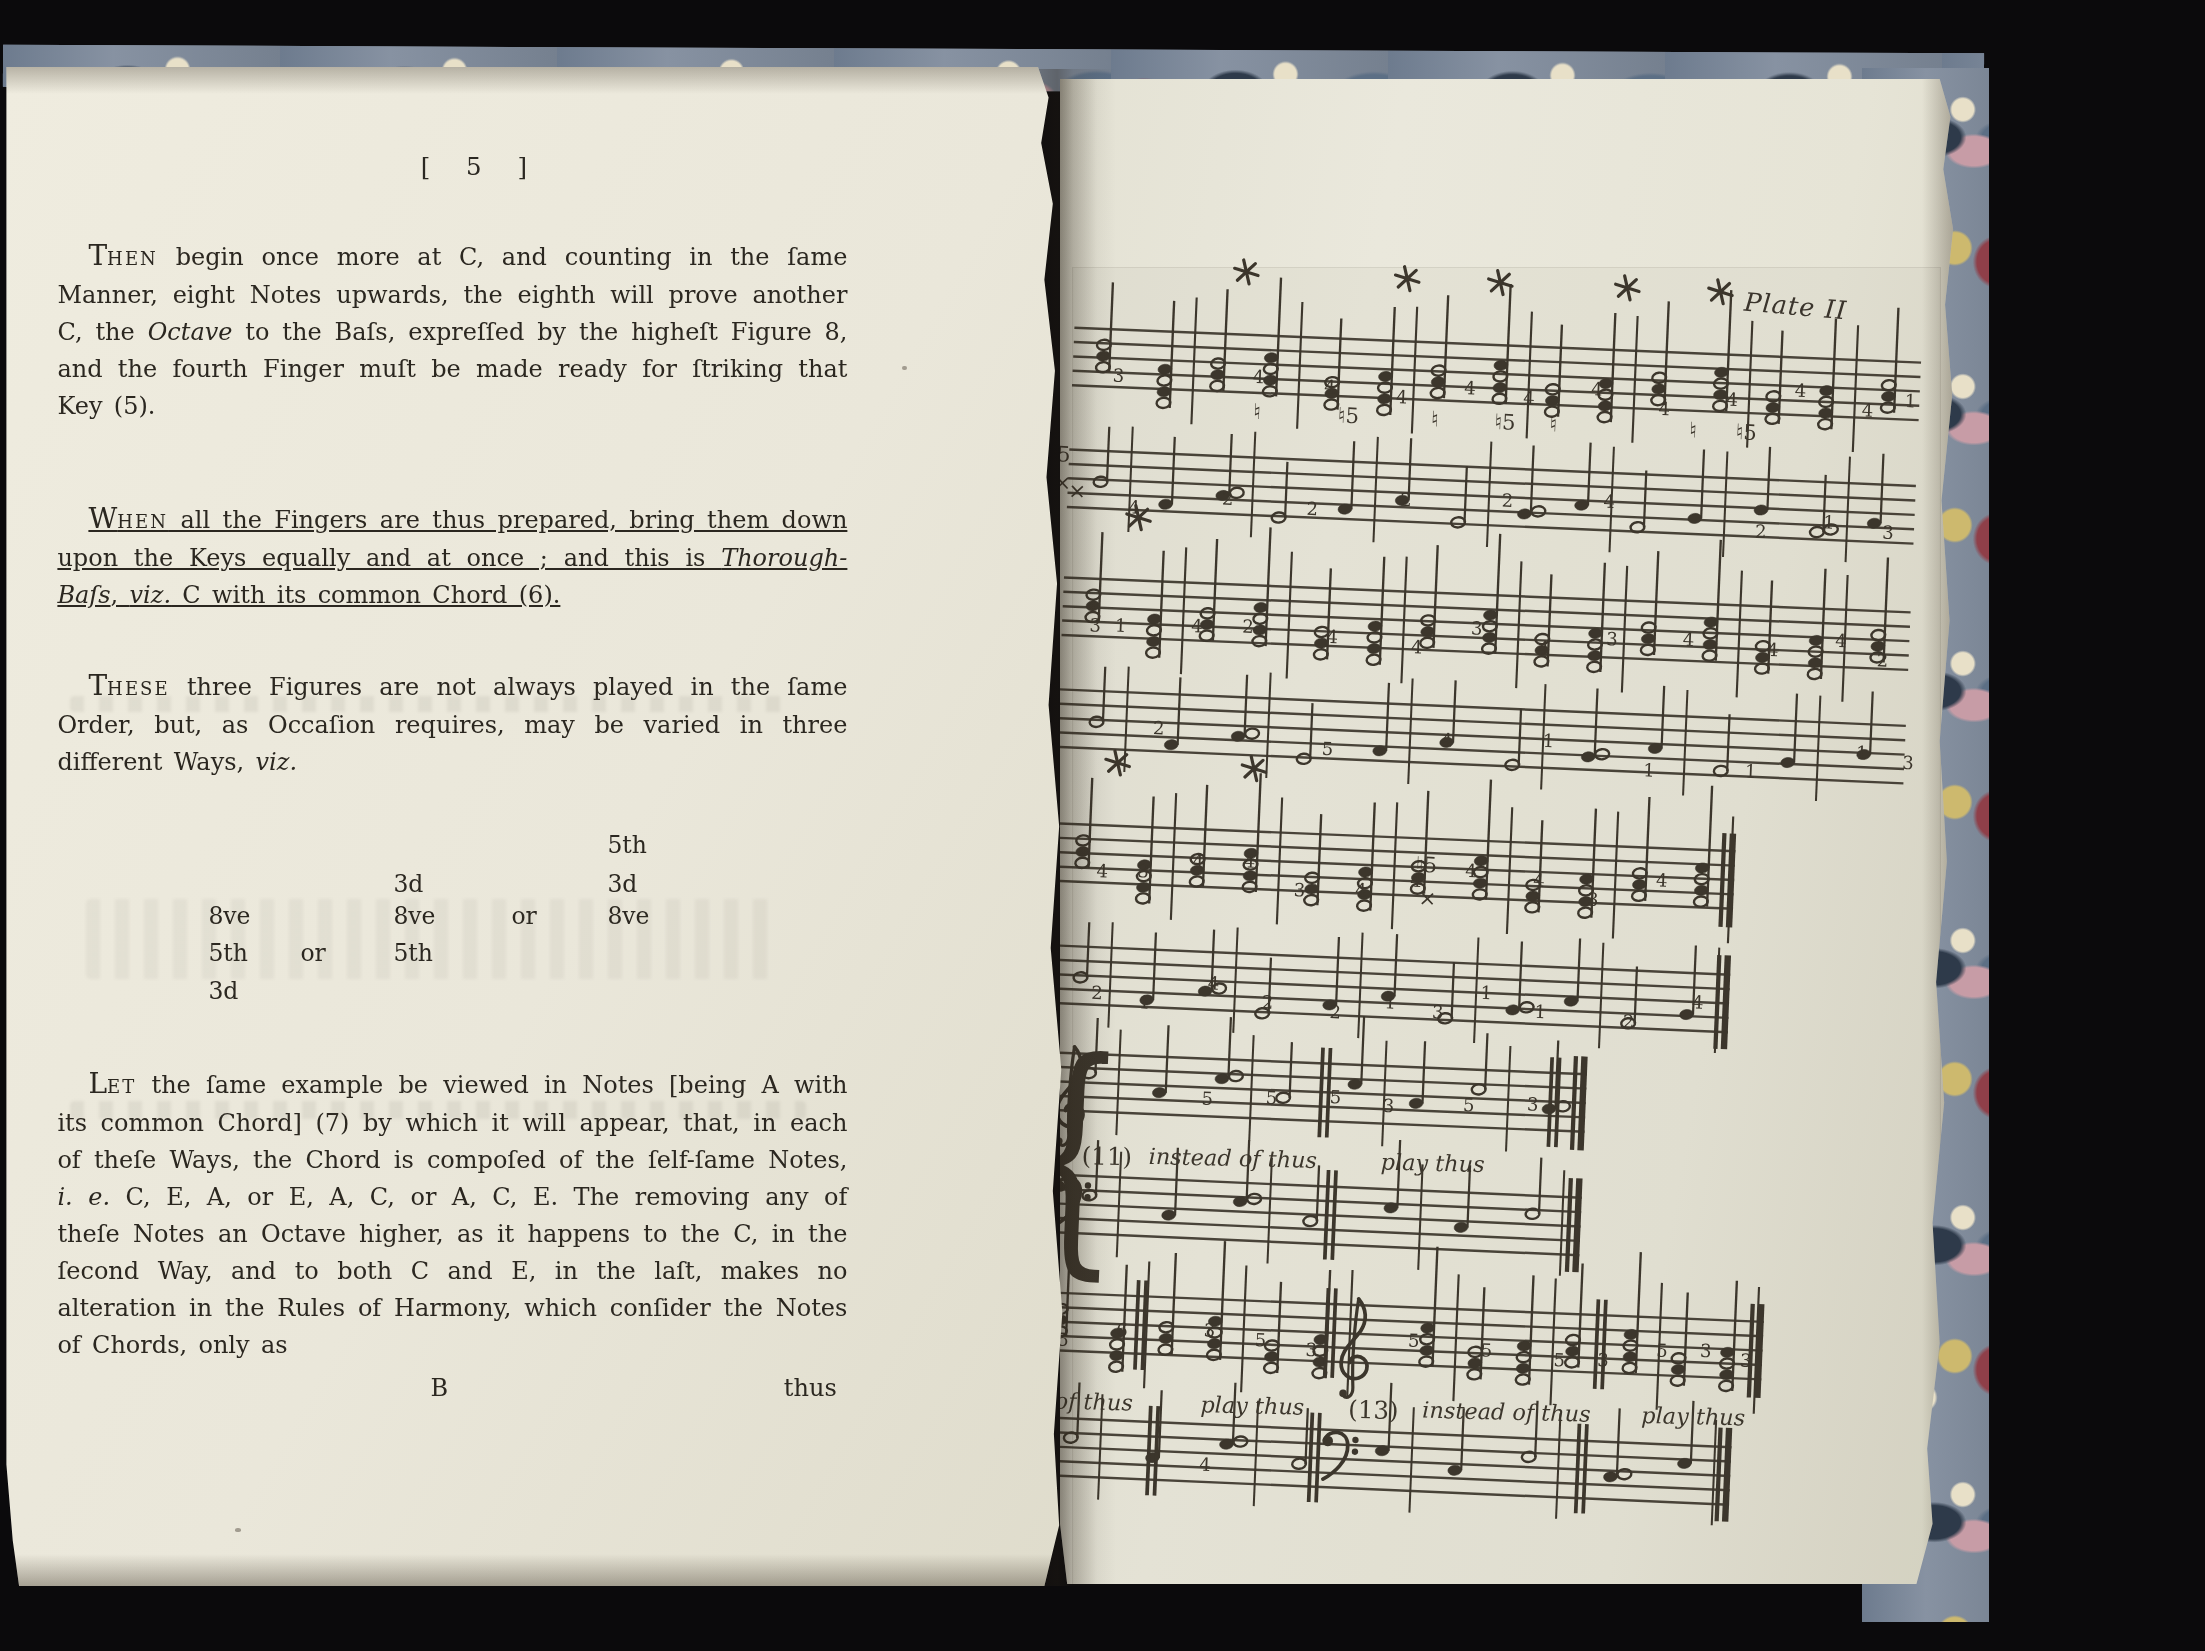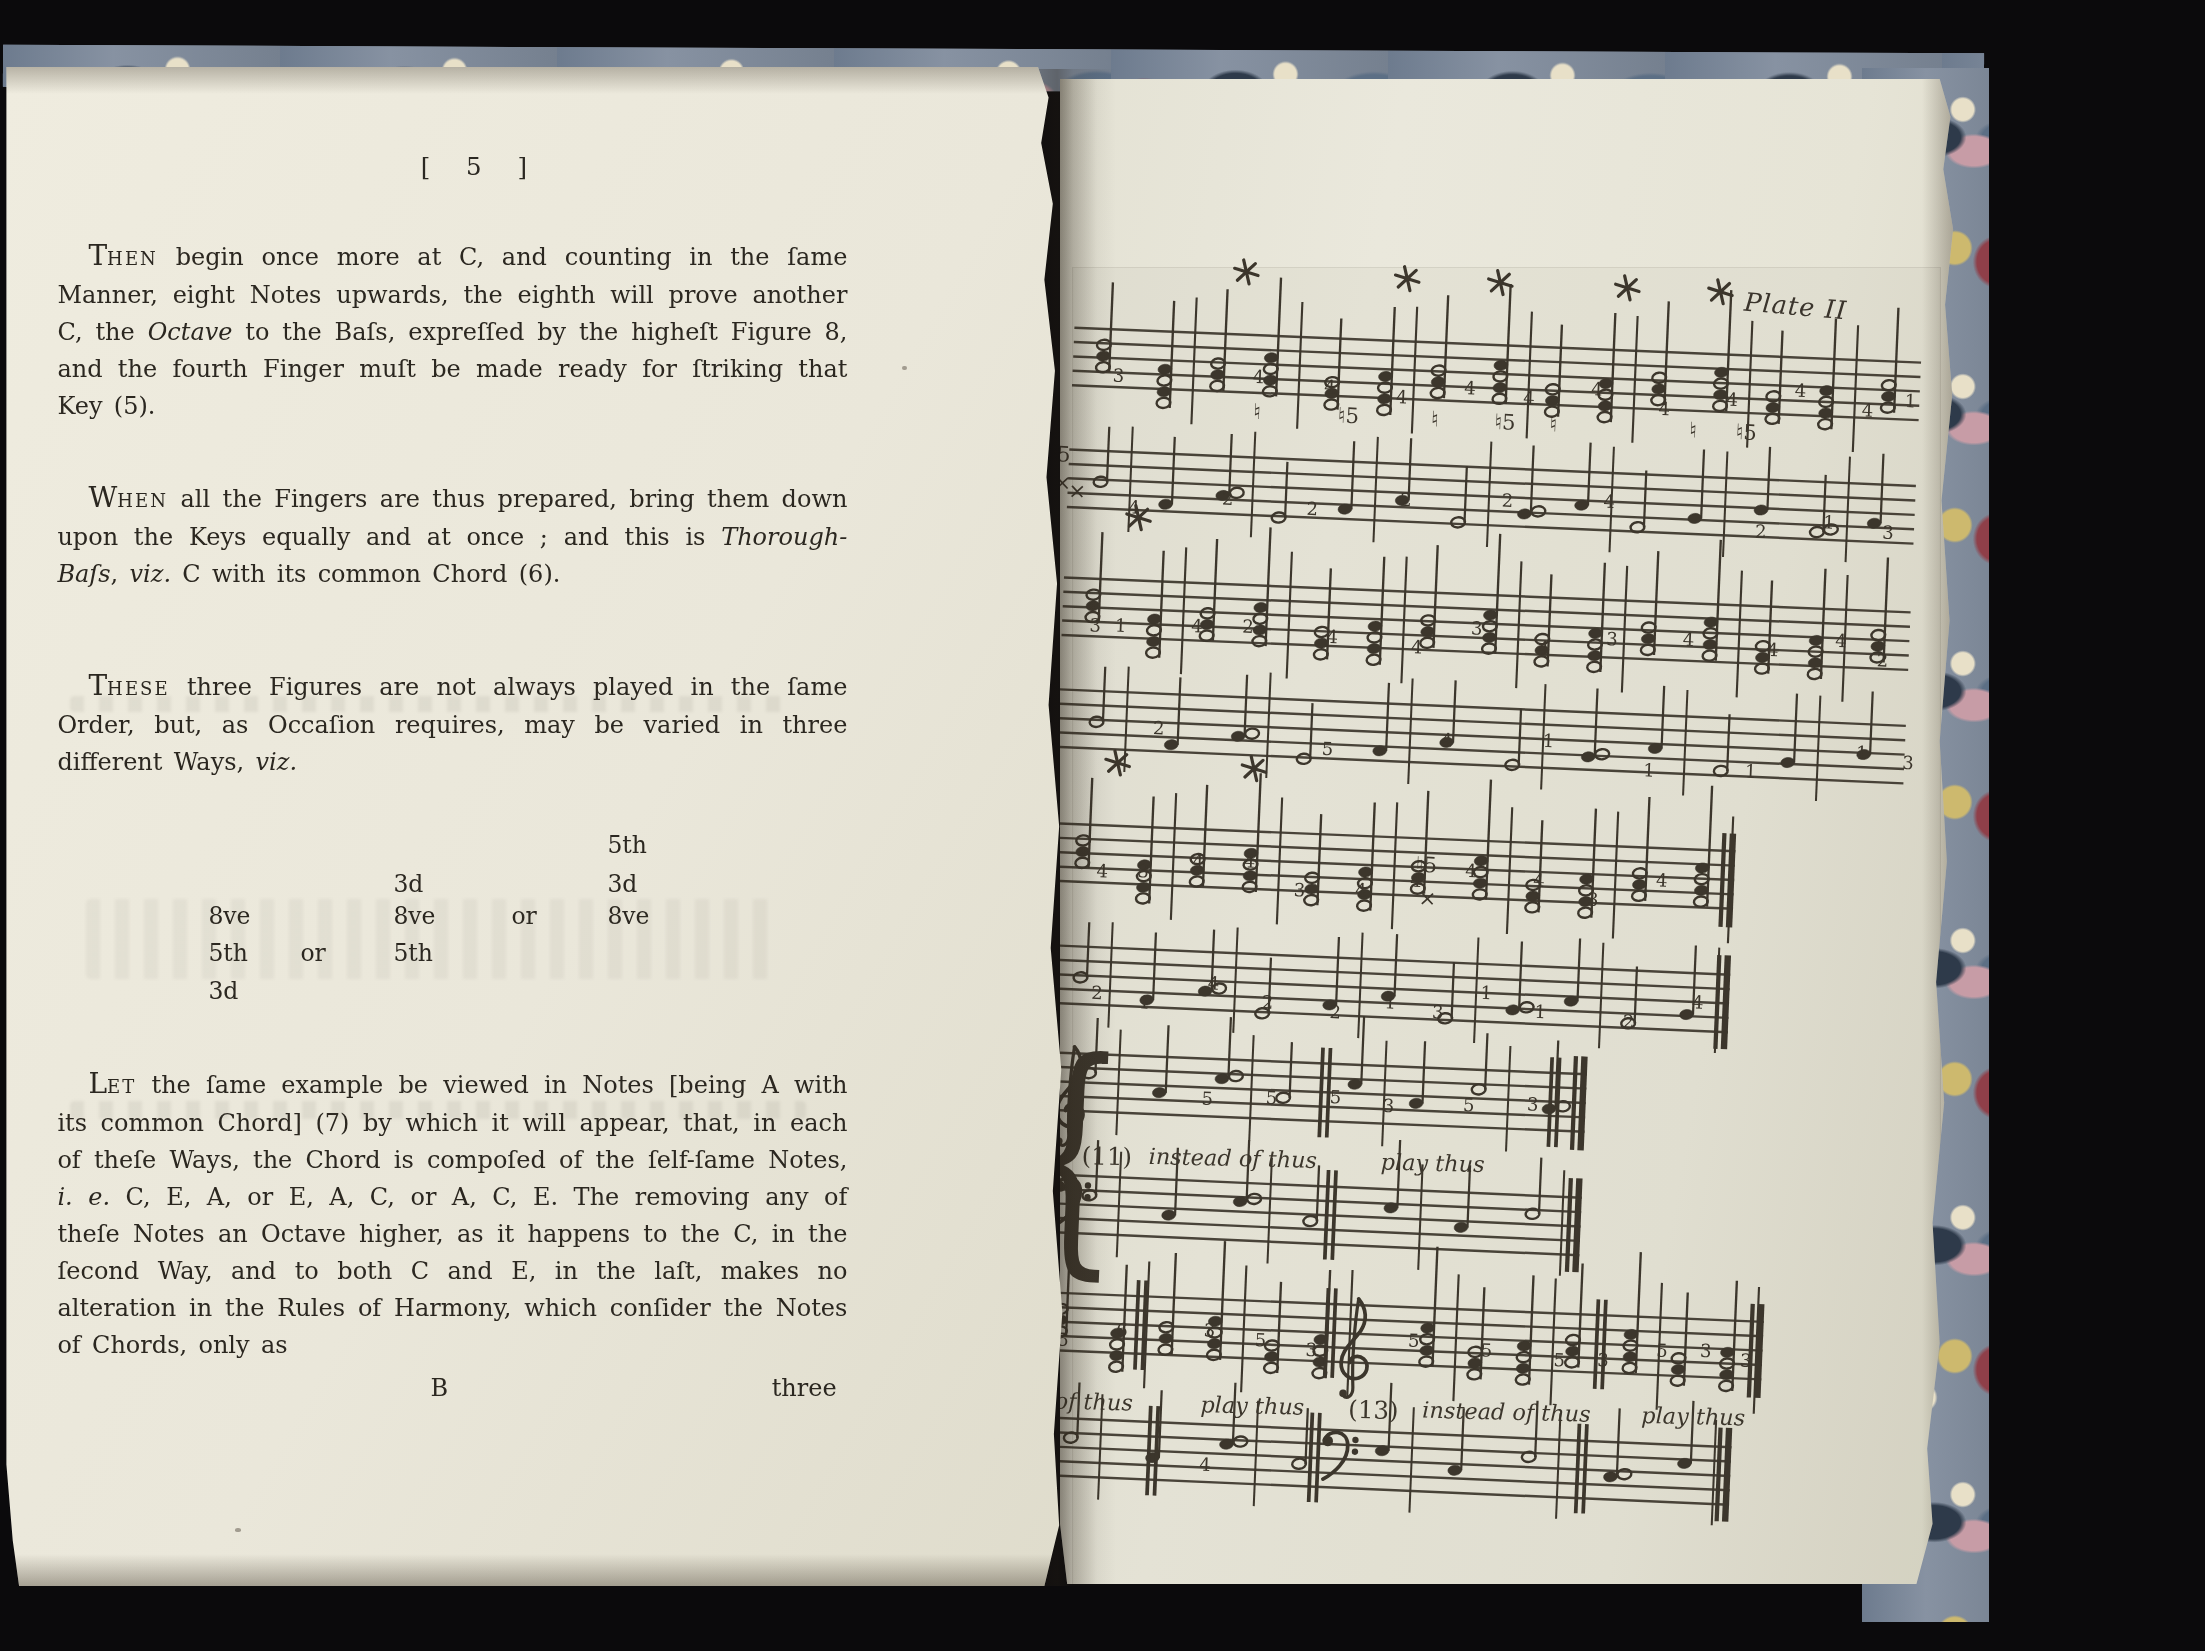--- a/index.html
+++ b/index.html
@@ -811,40 +811,40 @@
     <div class="edge-shade" style="right:0;top:0;width:32px;height:100%;
          background:linear-gradient(270deg,rgba(60,50,35,.35),rgba(60,50,35,0));"></div>
   </div>
 
   <div id="gutter-shadow"></div>
 
   <div id="left-page" class="page">
     <div class="pagenum">[  5  ]</div>
     <div id="left-content">
         <div class="para" style="top: 170px;"><span class="lead">T</span><span class="sc">HEN</span><span class=""> begin once more at C,  and counting in the ſame Manner, eight Notes upwards,  the eighth will prove another C,  the </span><span class="it">Octave</span><span class=""> to the Baſs,  expreſſed by the higheſt Figure 8,  and the fourth Finger muſt be made ready for ſtriking that Key  (5).</span></div>
-        <div class="para" style="top: 412px;"><span class="lead">W</span><span class="sc">HEN</span><span class=""> all the Fingers are thus prepared,  bring them down upon the Keys equally and at once ;  and this is </span><span class="it">Thorough-Baſs</span><span class="">,  </span><span class="it">viz.</span><span class=""> C with its common Chord  (6).</span></div>
+        <div class="para" style="top: 433px; text-decoration: underline;"><span class="lead">W</span><span class="sc">HEN</span><span class=""> all the Fingers are thus prepared,  bring them down upon the Keys equally and at once ;  and this is </span><span class="it">Thorough-Baſs</span><span class="">,  </span><span class="it">viz.</span><span class=""> C with its common Chord  (6).</span></div>
         <div class="para" style="top: 600px;"><span class="lead">T</span><span class="sc">HESE</span><span class=""> three Figures are not always played in the ſame Order,  but,  as Occaſion requires,  may be varied in three different Ways,  </span><span class="it">viz.</span></div>
         <div class="para" style="top: 998px;"><span class="lead">L</span><span class="sc">ET</span><span class=""> the ſame example be viewed in Notes [being A with its common Chord]  (7)  by which it will appear,  that,  in each of theſe Ways,  the Chord is compoſed of the ſelf-ſame Notes,  </span><span class="it">i. e.</span><span class=""> C, E, A,   or  E, A, C,   or  A, C, E. The removing any of theſe Notes an Octave higher,  as it happens to the C,  in the ſecond Way,   and to both C and E,  in the laſt,  makes no alteration in the Rules of Harmony,  which conſider the Notes of Chords,  only as</span></div>
       </div>
     <div id="fig-table">
         <span class="figcell" style="left: 601px; top: 764px;">5th</span>
         <span class="figcell" style="left: 387px; top: 803px;">3d</span>
         <span class="figcell" style="left: 601px; top: 803px;">3d</span>
         <span class="figcell" style="left: 202px; top: 835px;">8ve</span>
         <span class="figcell" style="left: 387px; top: 835px;">8ve</span>
         <span class="figcell" style="left: 505px; top: 835px;">or</span>
         <span class="figcell" style="left: 601px; top: 835px;">8ve</span>
         <span class="figcell" style="left: 202px; top: 872px;">5th</span>
         <span class="figcell" style="left: 294px; top: 872px;">or</span>
         <span class="figcell" style="left: 387px; top: 872px;">5th</span>
         <span class="figcell" style="left: 202px; top: 910px;">3d</span>
       </div>
     <div id="sig-row" style="top: 1307px;">
       <span id="sig-b">B</span>
-      <span id="sig-they">three</span>
+      <span id="sig-they">thus</span>
     </div>
     <div class="smudge" style="left:64px;top:629px;width:720px;height:16px;"></div>
     <div class="smudge" style="left:80px;top:832px;width:693px;height:80px;opacity:.35;"></div>
     <div class="smudge" style="left:64px;top:1034px;width:736px;height:18px;"></div>
     <div class="speck" style="left:896px;top:299px;width:4.3px;height:4.3px;"></div>
     <div class="speck" style="left:229px;top:1461px;width:5.3px;height:3.7px;"></div>
     <div class="edge-shade" style="left:0;bottom:0;width:100%;height:32px;
          background:linear-gradient(0deg,rgba(55,46,32,.38),rgba(55,46,32,0));"></div>
     <div class="edge-shade" style="left:0;top:0;width:100%;height:27px;
          background:linear-gradient(180deg,rgba(55,46,32,.30),rgba(55,46,32,0));"></div>

